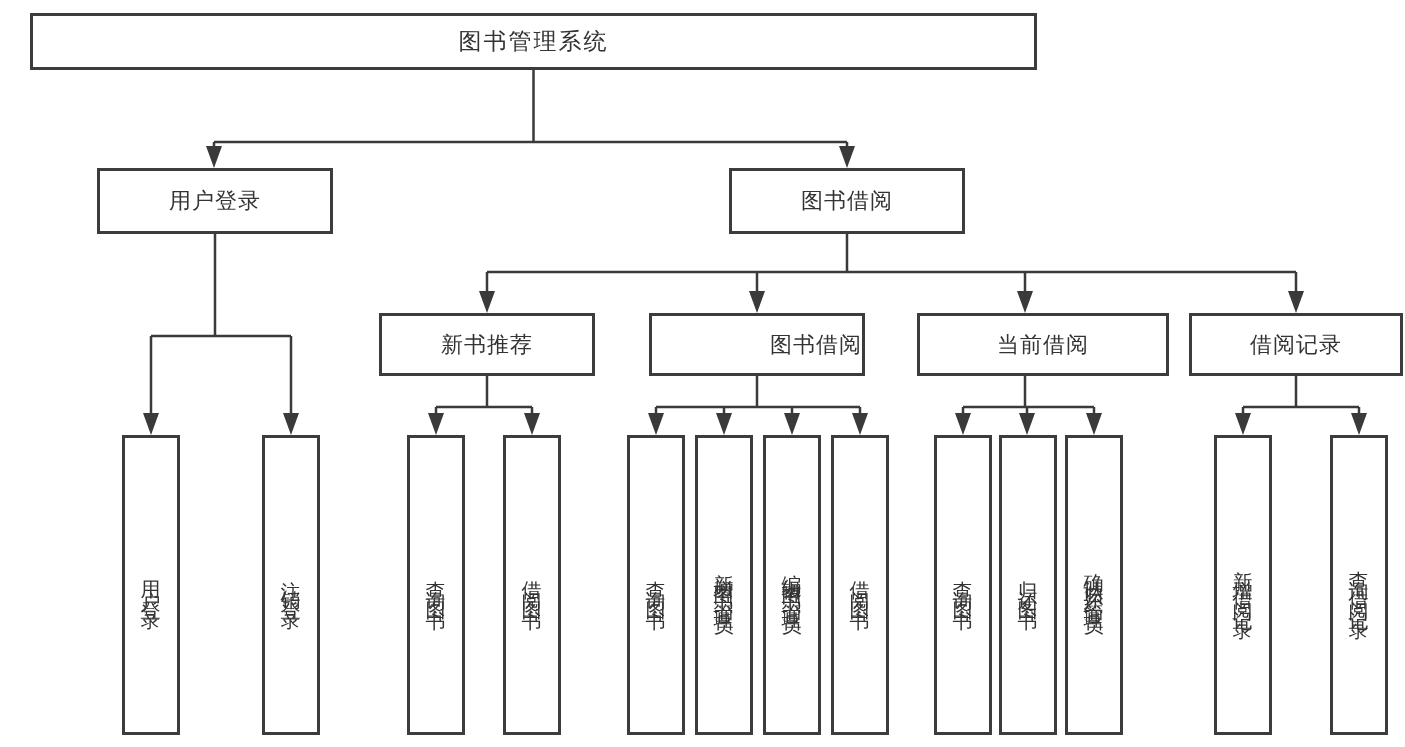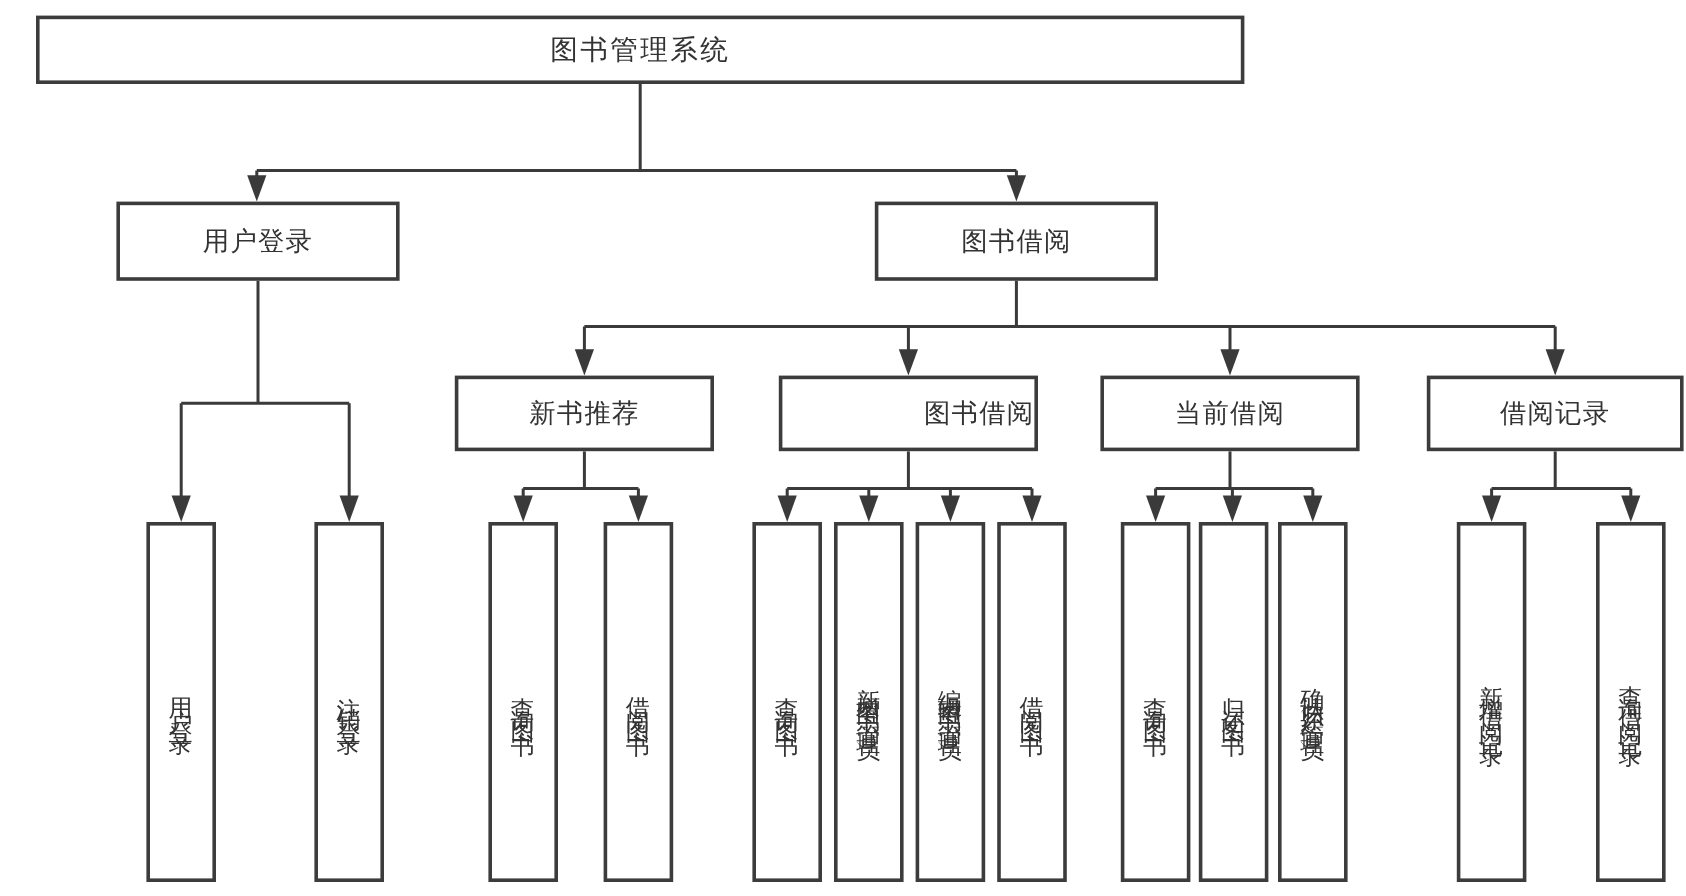--- a/index.html
+++ b/index.html
@@ -110,21 +110,21 @@
   <div class="box h-box" style="left:712px; top:168px; width:236px; height:66px;">
     <span>图书借阅</span>
   </div>
 
   <div class="box h-box" style="left:362px; top:313px; width:216px; height:63px;">
     <span>新书推荐</span>
   </div>
   <div class="box h-box" style="left:632px; top:313px; width:216px; height:63px;justify-content:flex-end;">
     <span>图书借阅</span>
   </div>
-  <div class="box h-box" style="left:900px; top:313px; width:216px; height:63px;">
+  <div class="box h-box" style="left:900px; top:313px; width:252px; height:63px;">
     <span>当前借阅</span>
   </div>
   <div class="box h-box" style="left:1172px; top:313px; width:214px; height:63px;">
     <span>借阅记录</span>
   </div>
 
   <div class="box leaf-box" style="left:105px;">
     <span class="vtext">用户登录</span>
   </div>
   <div class="box leaf-box" style="left:245px;">

